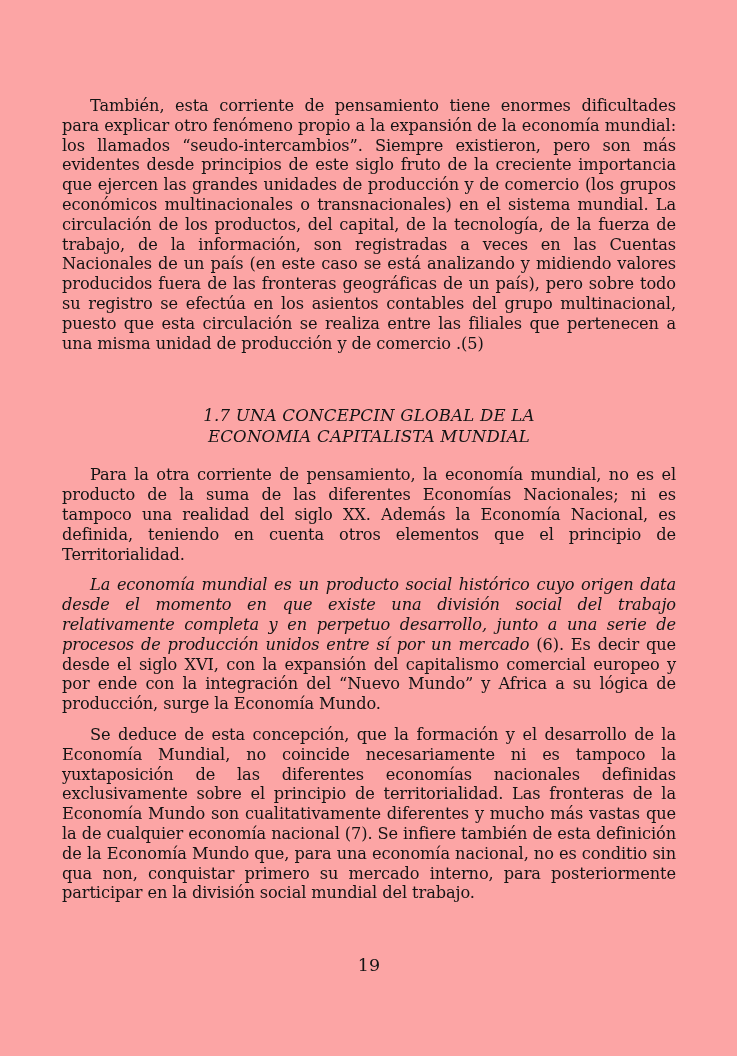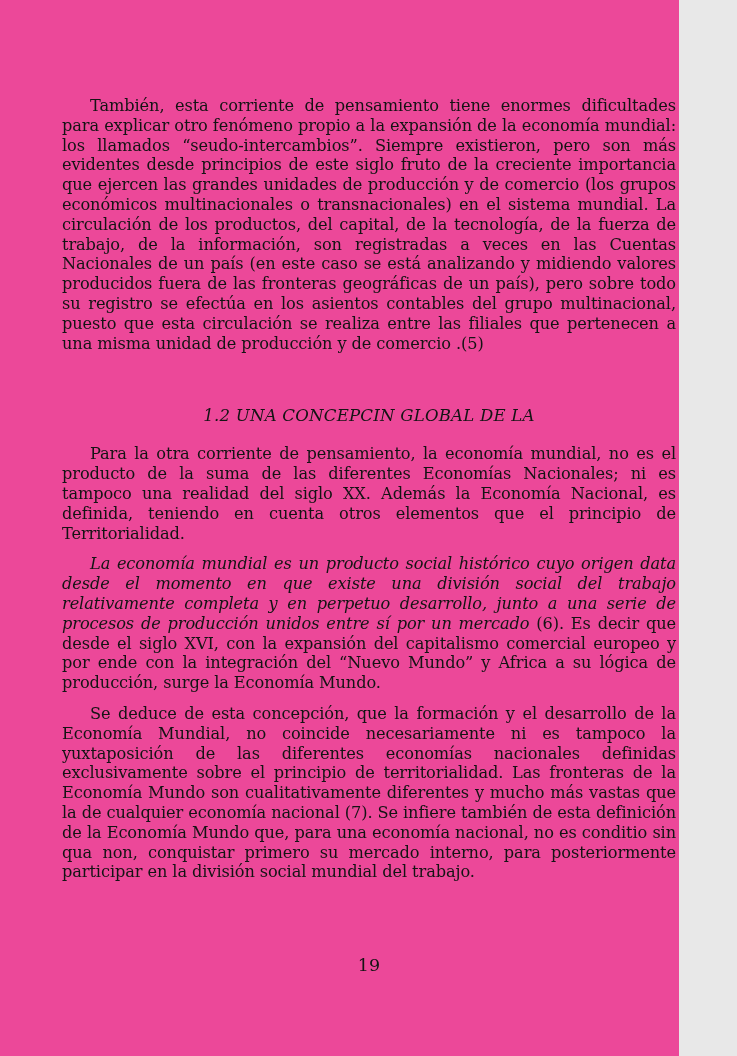--- a/index.html
+++ b/index.html
@@ -2,23 +2,23 @@
 <html lang="es"><head>
 <meta charset="utf-8">
 <style>
   html, body {
     margin: 0;
     padding: 0;
     background: #e8e8e8;
   }
   .page {
     position: relative;
-    width: 679px;
+    width: 737px;
     height: 1056px;
-    background: #ec4899;
+    background: #fca5a5;
     font-family: "DejaVu Serif", "Liberation Serif", serif;
     color: #141414;
     overflow: hidden;
   }
   .text-block {
     position: absolute;
     left: 62px;
     top: 96px;
     width: 614px;
   }
@@ -55,21 +55,22 @@
   }
 </style>
 </head>
 <body>
 
 <div class="page">
   <div class="text-block">
     <p>También, esta corriente de pensamiento tiene enormes dificultades para explicar otro fenómeno propio a la expansión de la economía mundial: los llamados “seudo-intercambios”. Siempre existieron, pero son más evidentes desde principios de este siglo fruto de la creciente importancia que ejercen las grandes unidades de producción y de comercio (los grupos económicos multinacionales o transnacionales) en el sistema mundial. La circulación de los productos, del capital, de la tecnología, de la fuerza de trabajo, de la información, son registradas a veces en las Cuentas Nacionales de un país (en este caso se está analizando y midiendo valores producidos fuera de las fronteras geográficas de un país), pero sobre todo su registro se efectúa en los asientos contables del grupo multinacional, puesto que esta circulación se realiza entre las filiales que pertenecen a una misma unidad de producción y de comercio .(5)</p>
 
     <h2 class="section-heading">
-      <span>1.2 UNA CONCEPCIN GLOBAL DE LA</span><br>
+      <span>1.7 UNA CONCEPCIN GLOBAL DE LA</span><br>
+      <span>ECONOMIA CAPITALISTA MUNDIAL</span>
     </h2>
 
 
     <p>Para la otra corriente de pensamiento, la economía mundial, no es el producto de la suma de las diferentes Economías Nacionales; ni es tampoco una realidad del siglo XX. Además la Economía Nacional, es definida, teniendo en cuenta otros elementos que el principio de Territorialidad.</p>
 
     <p>
       <span class="italic-lead">La economía mundial es un producto social histórico cuyo origen data desde el momento en que existe una división social del trabajo relativamente completa y en perpetuo desarrollo, junto a una serie de procesos de producción unidos entre sí por un mercado</span><span> (6). Es decir que desde el siglo XVI, con la expansión del capitalismo comercial europeo y por ende con la integración del “Nuevo Mundo” y Africa a su lógica de producción, surge la Economía Mundo.</span>
     </p>
 
     <p>Se deduce de esta concepción, que la formación y el desarrollo de la Economía Mundial, no coincide necesariamente ni es tampoco la yuxtaposición de las diferentes economías nacionales definidas exclusivamente sobre el principio de territorialidad. Las fronteras de la Economía Mundo son cualitativamente diferentes y mucho más vastas que la de cualquier economía nacional (7). Se infiere también de esta definición de la Economía Mundo que, para una economía nacional, no es conditio sin qua non, conquistar primero su mercado interno, para posteriormente participar en la división social mundial del trabajo.</p>

